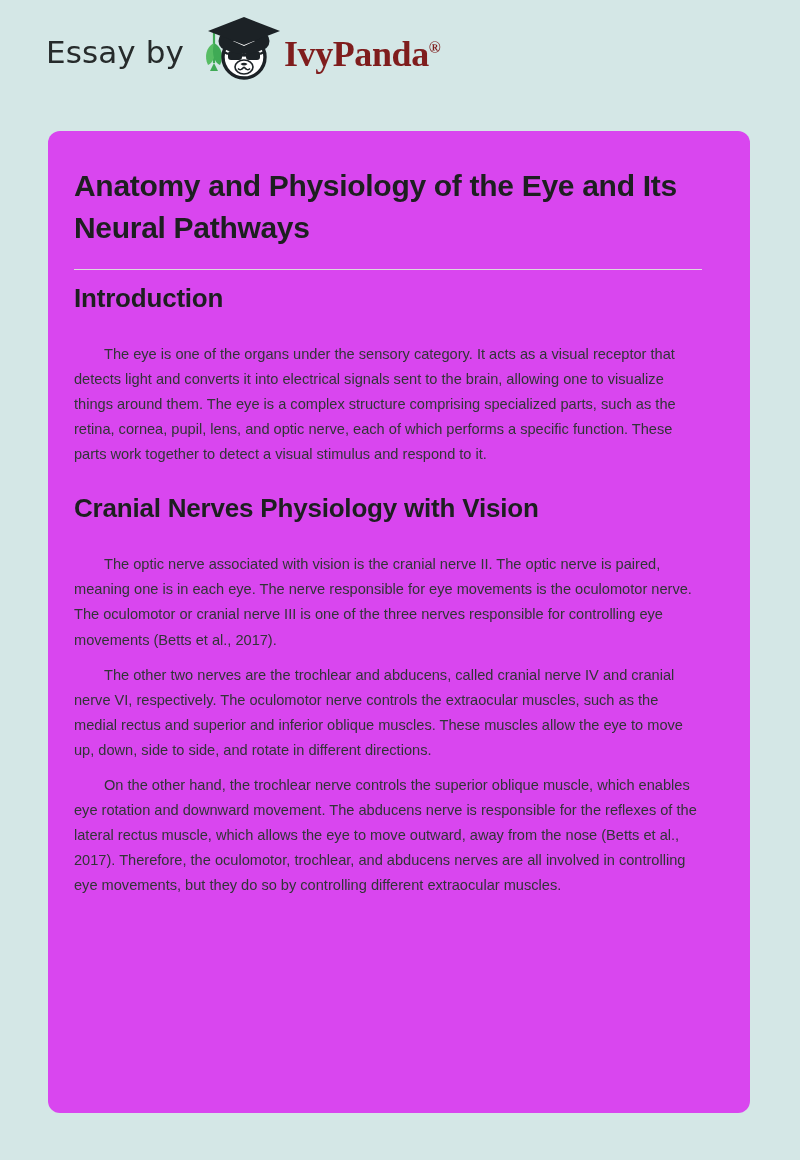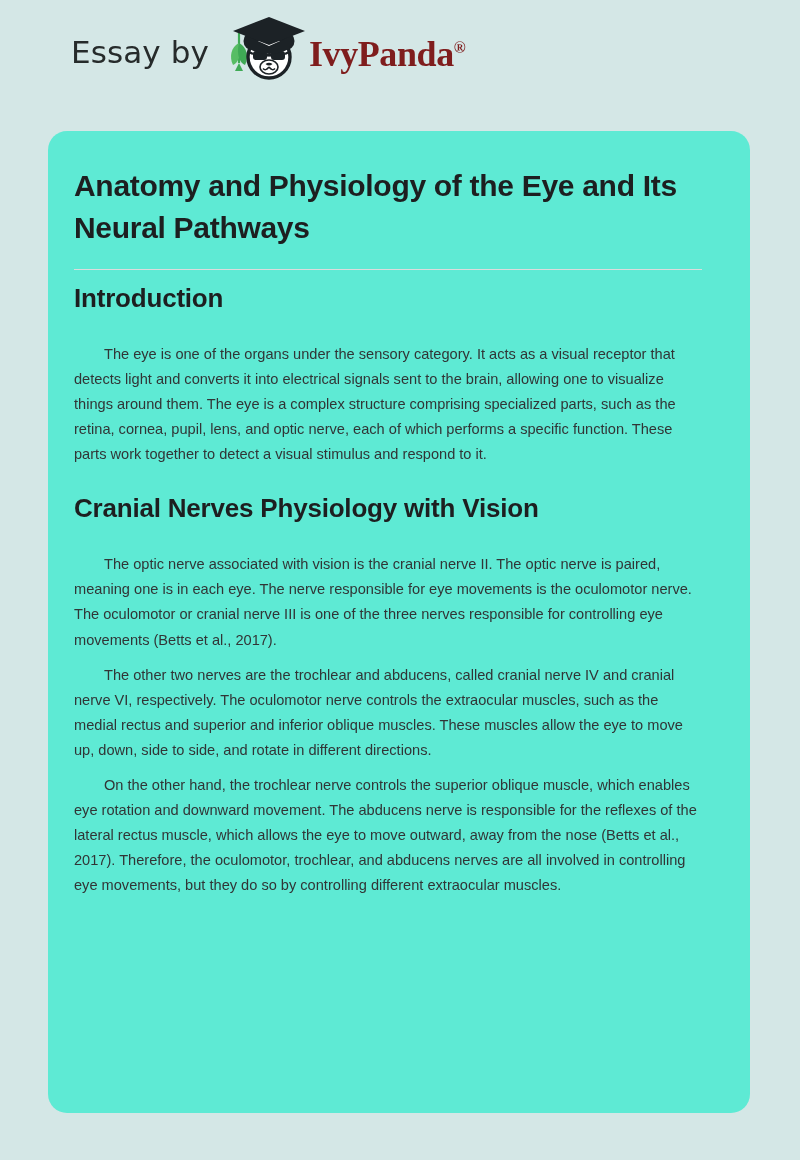--- a/index.html
+++ b/index.html
@@ -19,21 +19,21 @@
 
   
   .brand-header {
     position: absolute;
     left: 0;
     top: 0;
     width: 800px;
     height: 104px;
     display: flex;
     align-items: center;
-    padding-left: 71px;
+    padding-left: 46px;
   }
   .brand-essay-by {
     font-family: "DejaVu Sans", sans-serif;
     font-size: 31px;
     font-weight: 400;
     color: #262b2b;
     letter-spacing: 0.1px;
     line-height: 1;
     margin-right: 14px;
   }
@@ -63,22 +63,22 @@
     letter-spacing: 0;
   }
 
   
   .paper-card {
     position: absolute;
     left: 48px;
     top: 131px;
     width: 702px;
     height: 982px;
-    background: #5eead4;
-    border-radius: 19px;
+    background: #d946ef;
+    border-radius: 12px;
     padding: 34px 46px 0 26px;
   }
   .paper-inner {
     padding-left: 0;
   }
 
   .doc-title {
     font-family: "Liberation Sans", sans-serif;
     font-size: 30px;
     font-weight: bold;

